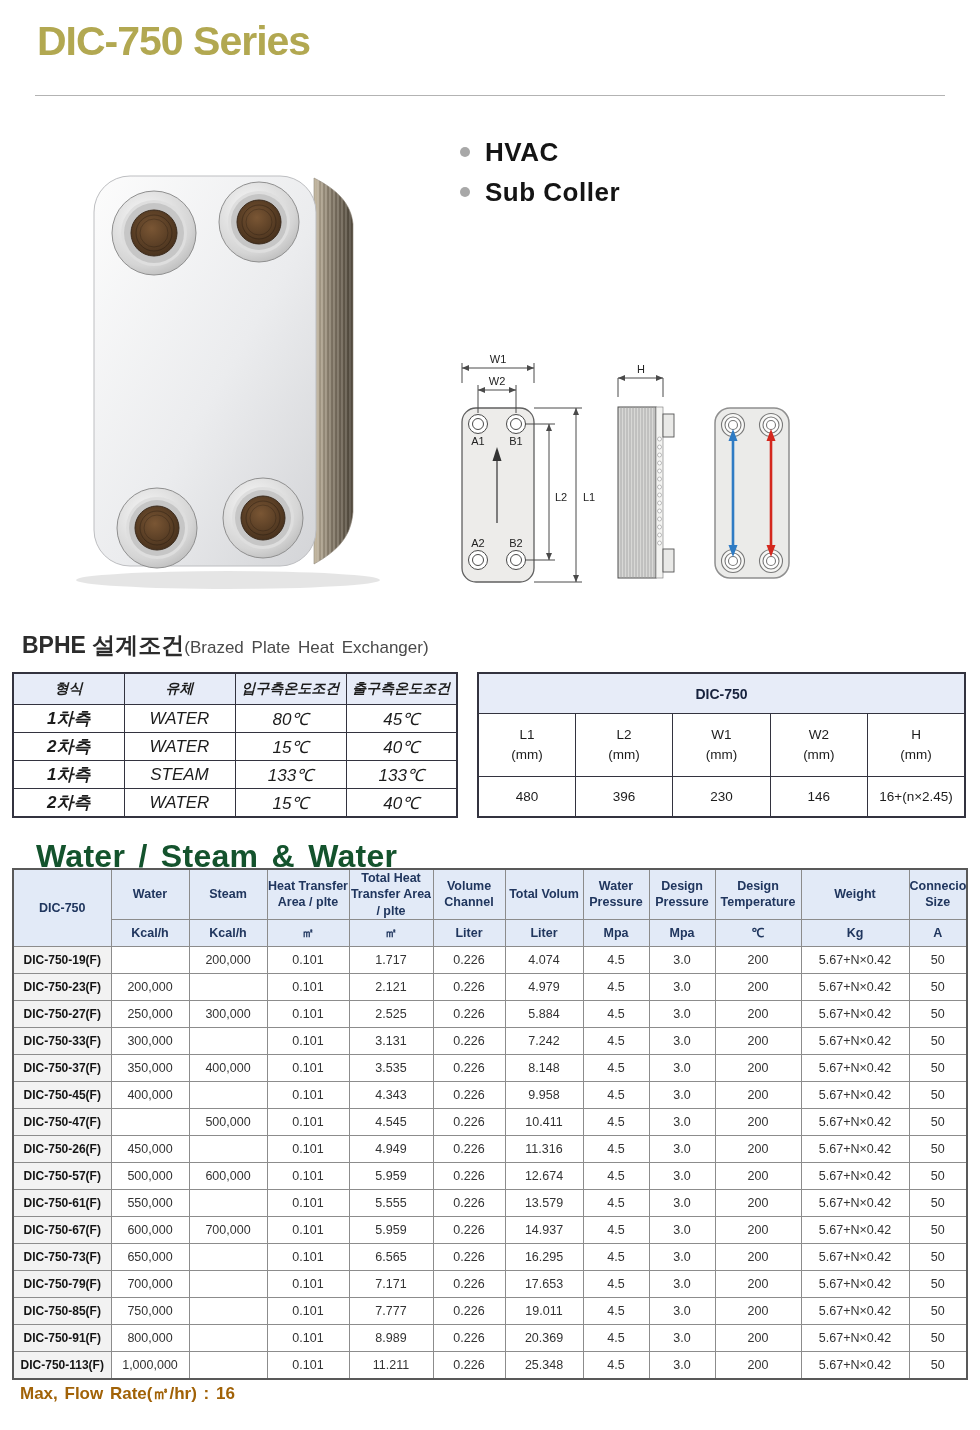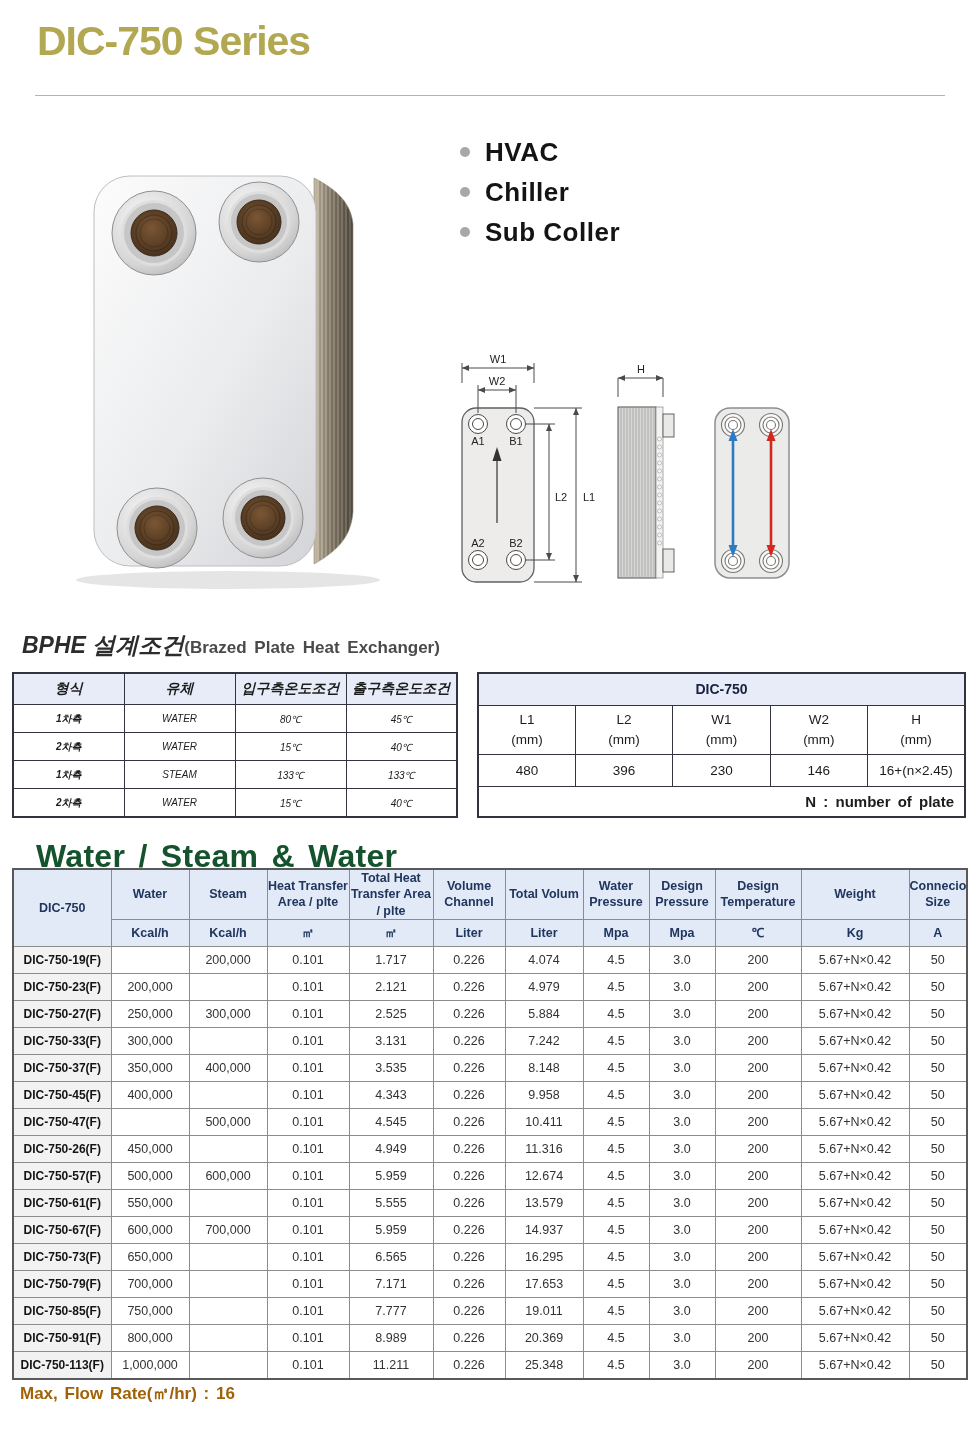--- a/index.html
+++ b/index.html
@@ -16,30 +16,30 @@
   .apps{position:absolute;left:452px;top:124px;list-style:none;margin:8px;padding:0;}
   .apps li{display:flex;align-items:center;height:40px;font-size:26px;font-weight:600;
            color:#141414;letter-spacing:.5px;}
   .apps .dot{width:10px;height:10px;border-radius:50%;background:#a8a8a8;
              margin-right:15px;flex:0 0 auto;}
 
   .diagram{position:absolute;left:445px;top:335px;}
   .diagram text{font-family:"Liberation Sans",sans-serif;}
 
   .bphe-h{position:absolute;left:22px;top:630px;white-space:nowrap;}
-  .bphe-h .ko{font-size:23px;font-weight:700;color:#2c2c2c;font-style:italic;}
-  .bphe-h .en{font-size:17px;font-weight:700;color:#4a4a4a;word-spacing:3px;}
+  .bphe-h .ko{font-size:23px;font-weight:700;color:#2c2c2c;}
+  .bphe-h .en{font-size:17px;font-weight:400;color:#4a4a4a;word-spacing:3px;}
 
   .bphe-tables{position:absolute;left:12px;top:672px;width:954px;
                display:flex;justify-content:space-between;}
 
   table{border-collapse:collapse;}
   table.cond{width:446px;border:2px solid #33333f;table-layout:fixed;font-style:italic;}
   .cond th,.cond td{border:1px solid #33333f;text-align:center;padding:0;
-                    font-size:10px;color:#1c1c1c;height:27px;}
+                    font-size:17px;color:#1c1c1c;height:27px;}
   .cond thead th{height:30px;background:#e7ecf8;font-weight:700;font-size:14px;}
   .cond tbody td:first-child{font-weight:700;}
 
   table.dims{width:489px;border:2px solid #33333f;table-layout:fixed;}
   .dims td{border:1px solid #33333f;text-align:center;padding:0;
            font-size:13.5px;color:#1c1c1c;}
   .dims .t-title{height:30px;background:#e7ecf8;font-weight:700;font-size:14px;color:#17223d;}
   .dims .t-label{height:47px;line-height:1.5;}
   .dims .t-val{height:30px;}
   .dims .t-note{height:28px;text-align:right;padding-right:10px;
@@ -139,24 +139,20 @@
     </svg>
   </div>
 
   <ul class="apps">
       <li>
         <span class="dot"></span>
         <span>HVAC</span>
       </li>
       <li>
         <span class="dot"></span>
-        <span>Chiller</span>
-      </li>
-      <li>
-        <span class="dot"></span>
         <span>Sub Coller</span>
       </li>
     </ul>
 
   <div class="diagram">
     <svg width="535" height="265" viewBox="0 0 535 265">
       <g stroke="#4a4a4a" stroke-width="1" fill="none">
 
         <rect x="17" y="73" width="72" height="174" rx="14" fill="#edecea" stroke="#606060" stroke-width="1.3"></rect>
         <circle cx="33" cy="89" r="9.5" fill="#fff"></circle>
@@ -331,23 +327,20 @@
               <div>H</div>
               <div>(mm)</div>
             </td>
           </tr>
         <tr>
             <td class="t-val">480</td>
             <td class="t-val">396</td>
             <td class="t-val">230</td>
             <td class="t-val">146</td>
             <td class="t-val">16+(n×2.45)</td>
-          </tr>
-        <tr>
-            <td class="t-note" colspan="5">N : number of plate</td>
           </tr>
       </tbody>
     </table>
   </div>
 
   <div class="main-h">Water / Steam &amp; Water</div>
   <table class="main">
     <colgroup>
       <col style="width:98px">
         <col style="width:78px">

